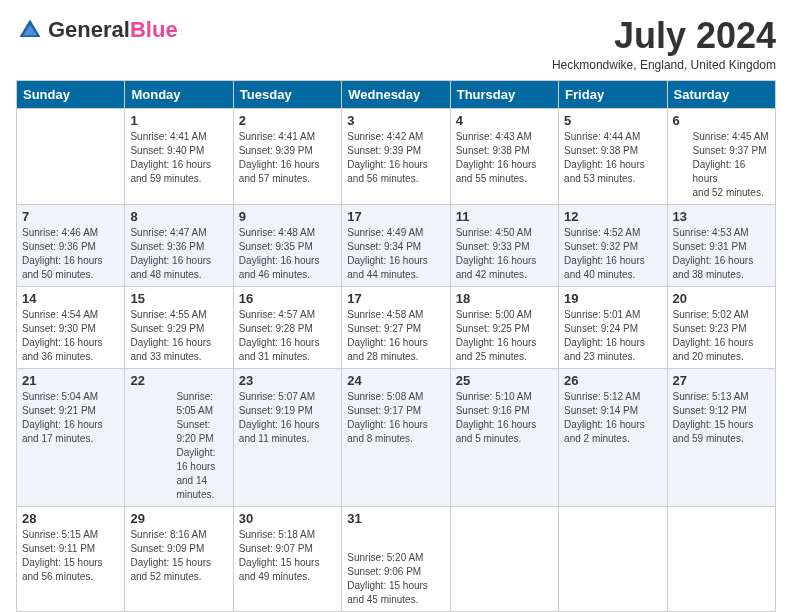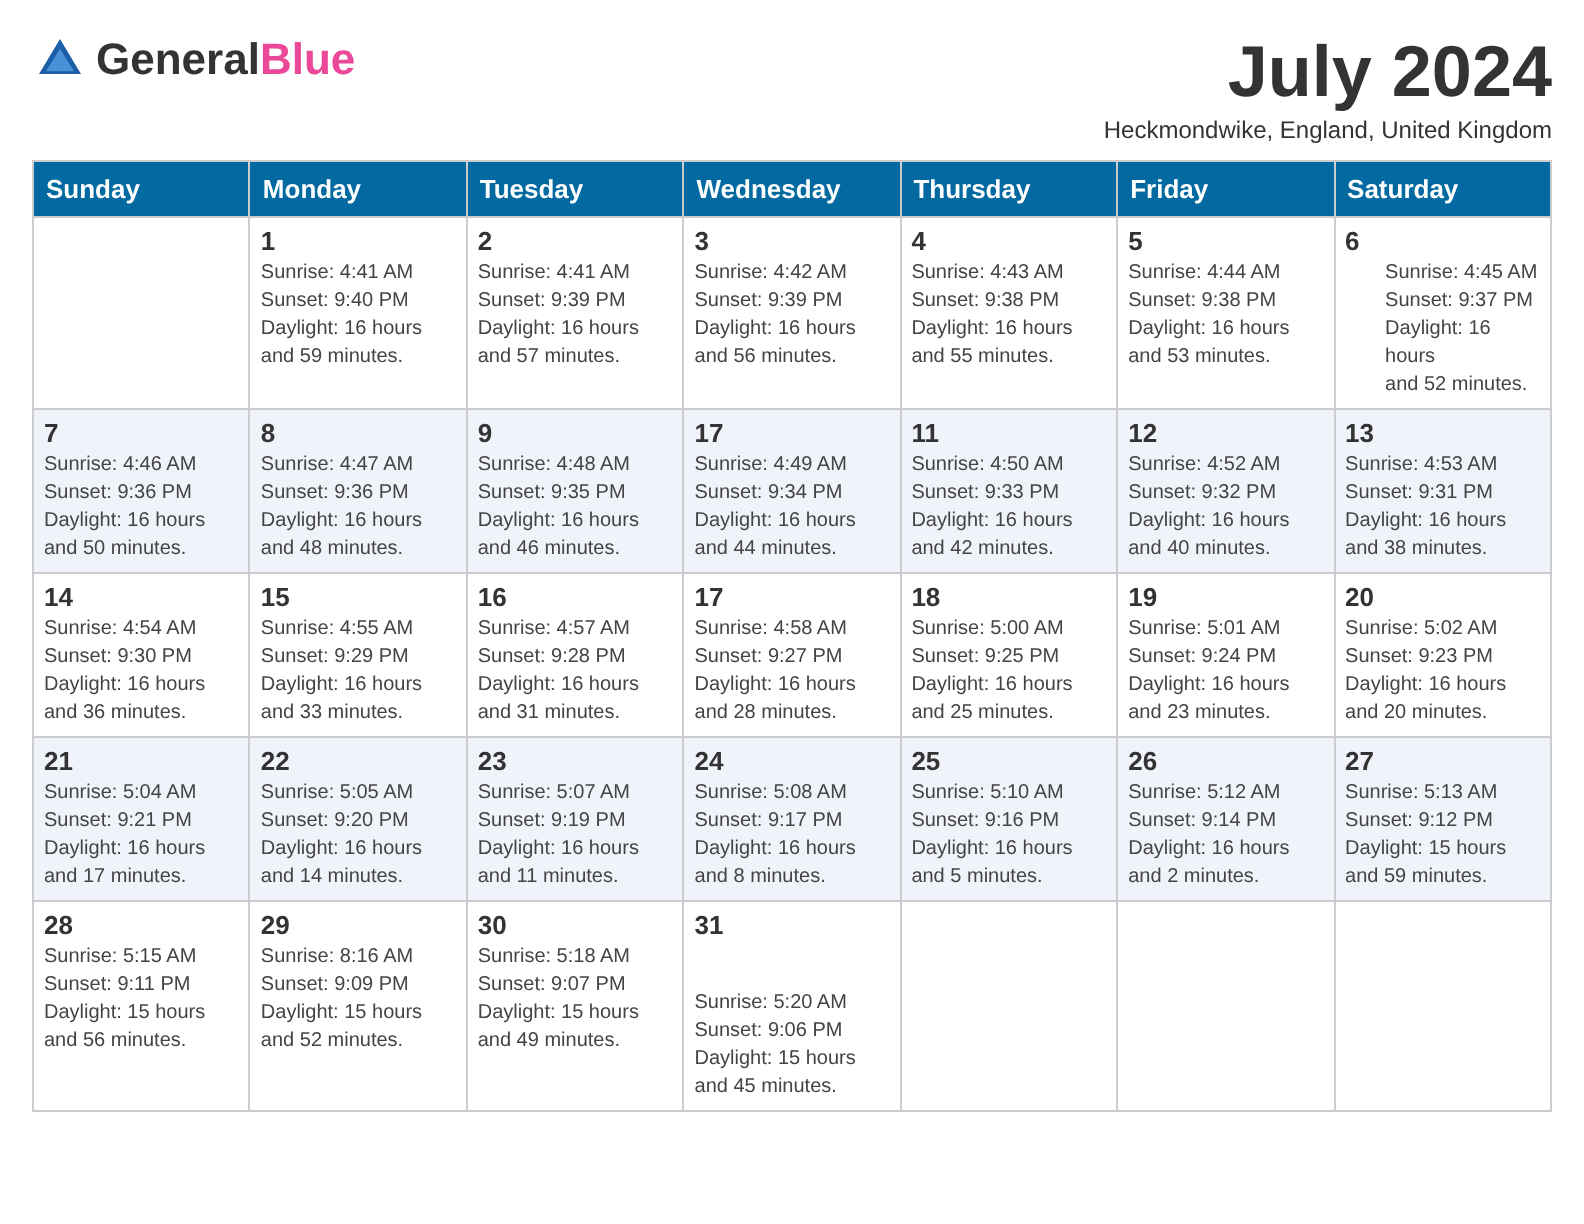--- a/index.html
+++ b/index.html
@@ -278,21 +278,21 @@
       <tr>
         <td>
           <span class="day-number">21</span>
           <div class="day-info" style="white-space: pre-line;">Sunrise: 5:04 AM
 Sunset: 9:21 PM
 Daylight: 16 hours
 and 17 minutes.</div>
         </td>
         <td>
           <span class="day-number">22</span>
-          <div class="day-info" style="white-space: pre-line;">Sunrise: 5:05 AM
+          <div class="day-info" style="white-space: pre-line; margin-left: 46px;">Sunrise: 5:05 AM
 Sunset: 9:20 PM
 Daylight: 16 hours
 and 14 minutes.</div>
         </td>
         <td>
           <span class="day-number">23</span>
           <div class="day-info" style="white-space: pre-line;">Sunrise: 5:07 AM
 Sunset: 9:19 PM
 Daylight: 16 hours
 and 11 minutes.</div>

